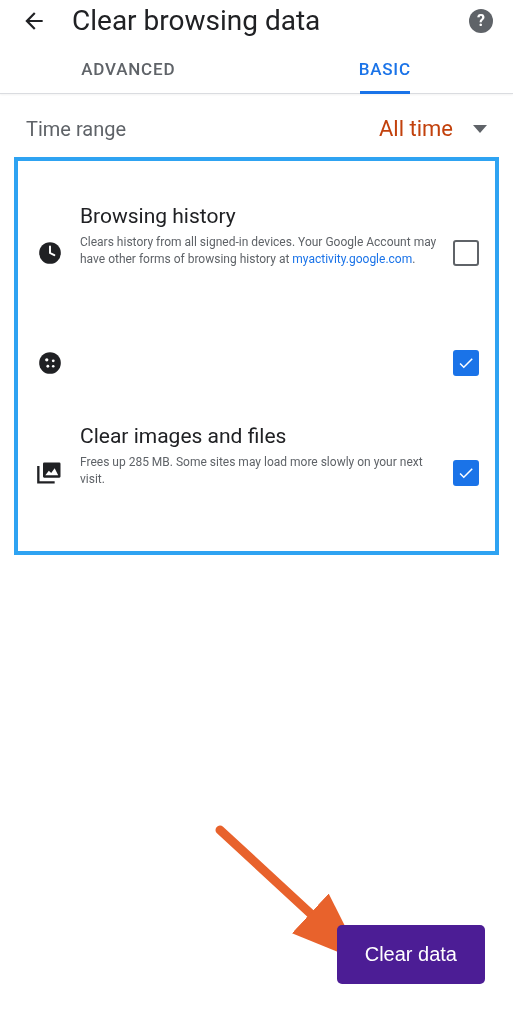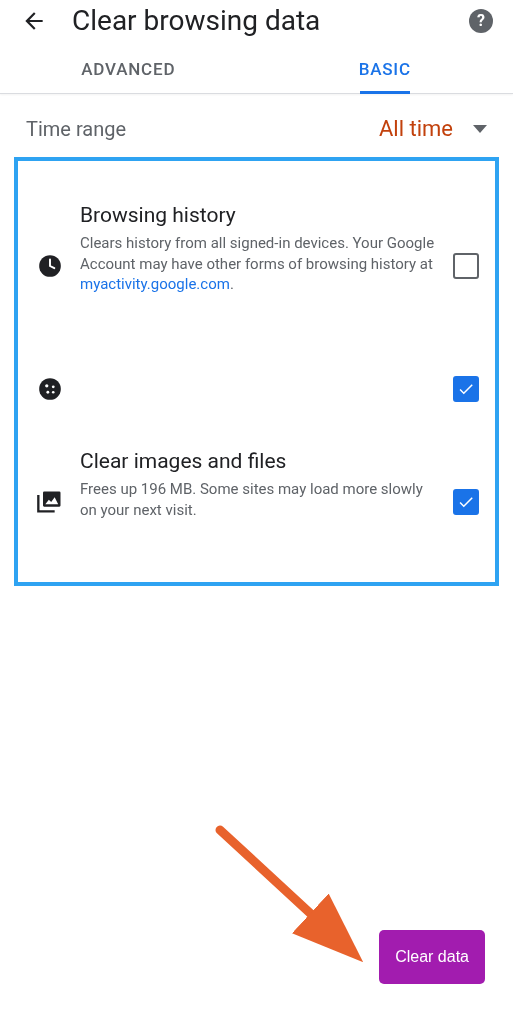--- a/index.html
+++ b/index.html
@@ -119,21 +119,21 @@
     }
     .option-content {
       flex: 1;
     }
     .option-title {
       font-size: 21px;
       color: #202124;
       margin-bottom: 6px;
     }
     .option-desc {
-      font-size: 15px;
+      font-size: 12px;
       color: #5f6368;
       line-height: 1.38;
     }
     .option-desc a {
       color: #1a73e8;
       text-decoration: none;
     }
     .checkbox {
       width: 26px;
       height: 26px;
@@ -151,25 +151,25 @@
       border-color: #1a73e8;
     }
     .checkmark {
       color: #fff;
       font-size: 18px;
     }
     .clear-button {
       position: absolute;
       bottom: 40px;
       right: 28px;
-      background: #a21caf;
+      background: #4c1d95;
       color: #fff;
       border: none;
-      padding: 18px 16px;
-      font-size: 16px;
+      padding: 18px 28px;
+      font-size: 20px;
       border-radius: 5px;
       cursor: pointer;
     }
     .arrow-annotation {
       position: absolute;
       top: 820px;
       left: 200px;
       pointer-events: none;
     }
   </style>
@@ -239,21 +239,21 @@
   <div class="option-row">
     <div class="option-icon">
       <svg width="28" height="28" viewBox="0 0 24 24">
         <path d="M2 6v14h14" fill="none" stroke="#202124" stroke-width="2"></path>
         <rect x="6" y="3" width="15" height="13" rx="1" fill="#202124"></rect>
         <path d="M8 14l3-4 2 2 3-4 3 6H8z" fill="#fff"></path>
       </svg>
     </div>
     <div class="option-content">
       <div class="option-title">Clear images and files</div>
-      <div class="option-desc">Frees up 196 MB. Some sites may load more slowly on your next visit.</div>
+      <div class="option-desc">Frees up 285 MB. Some sites may load more slowly on your next visit.</div>
     </div>
     <div class="checkbox checked">
       <svg class="checkmark" width="18" height="18" viewBox="0 0 24 24">
           <path d="M9 16.17L4.83 12l-1.42 1.41L9 19 21 7l-1.41-1.41z" fill="#fff"></path>
         </svg>
     </div>
   </div>
 
 </div>
 

